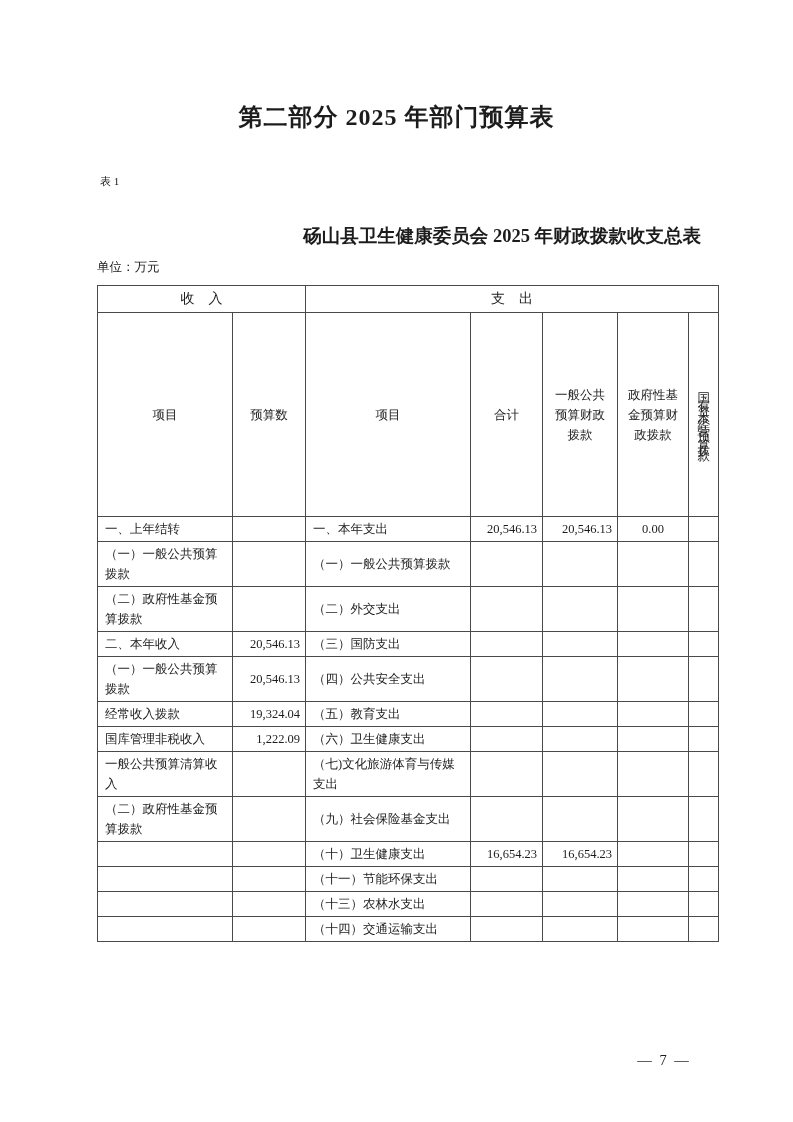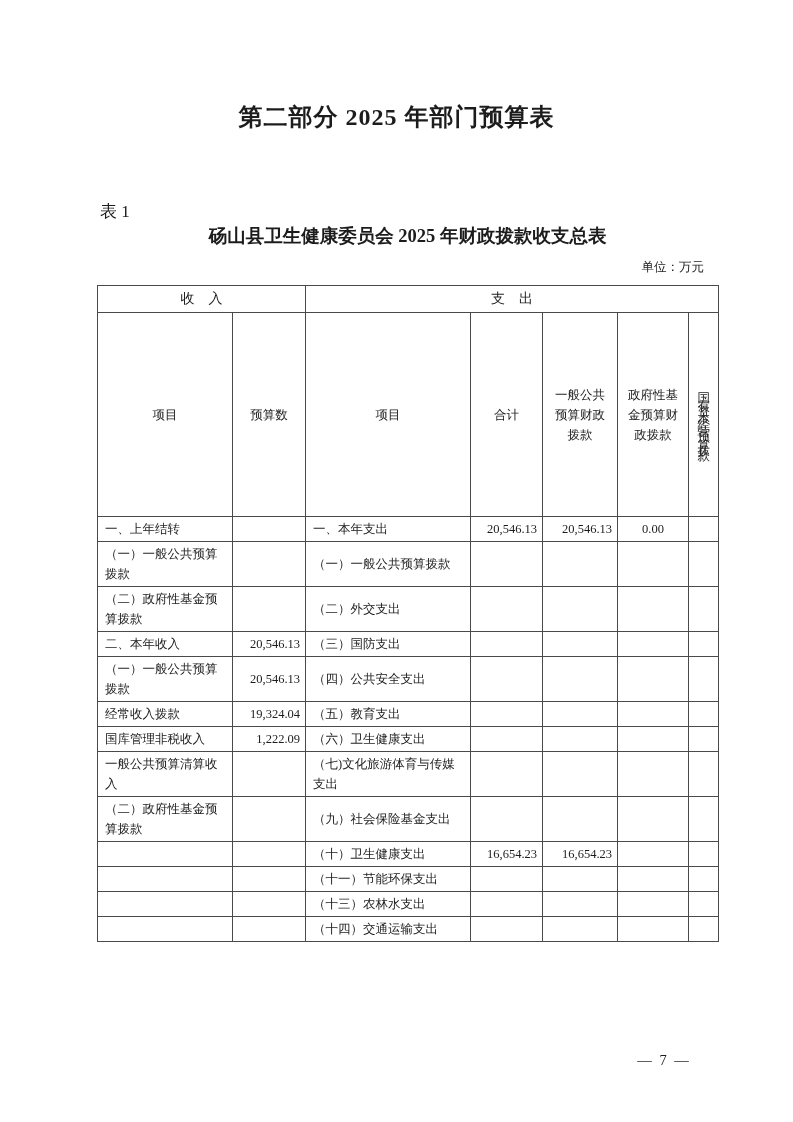--- a/index.html
+++ b/index.html
@@ -11,32 +11,32 @@
     font-family:"Liberation Serif","DejaVu Serif",serif;
     color:#1c1c1c;
     overflow:hidden;
   }
   .doc-title{
     position:absolute;top:101px;left:0;width:793px;
     text-align:center;
     font-size:24px;font-weight:bold;letter-spacing:1px;
   }
   .table-label{
-    position:absolute;top:200px;left:100px;
-    font-size:17px;
+    position:absolute;top:174px;left:100px;
+    font-size:11px;
   }
   .doc-subtitle{
-    position:absolute;top:223px;left:97px;width:621px;
-    text-align:center;
+    position:absolute;top:223px;left:80px;width:621px;
+    text-align:right;
     font-size:18.5px;font-weight:bold;
   }
   .unit-note{
     position:absolute;top:259px;left:97px;width:621px;
     box-sizing:border-box;padding-right:14px;
-    text-align:right;font-size:12.5px;
+    font-size:12.5px;
   }
   table.budget{
     position:absolute;top:285px;left:97px;
     width:621px;
     border-collapse:collapse;table-layout:fixed;
     font-size:12.5px;
   }
   table.budget th, table.budget td{
     border:1px solid #4a4a4a;
     padding:2px 6px;

